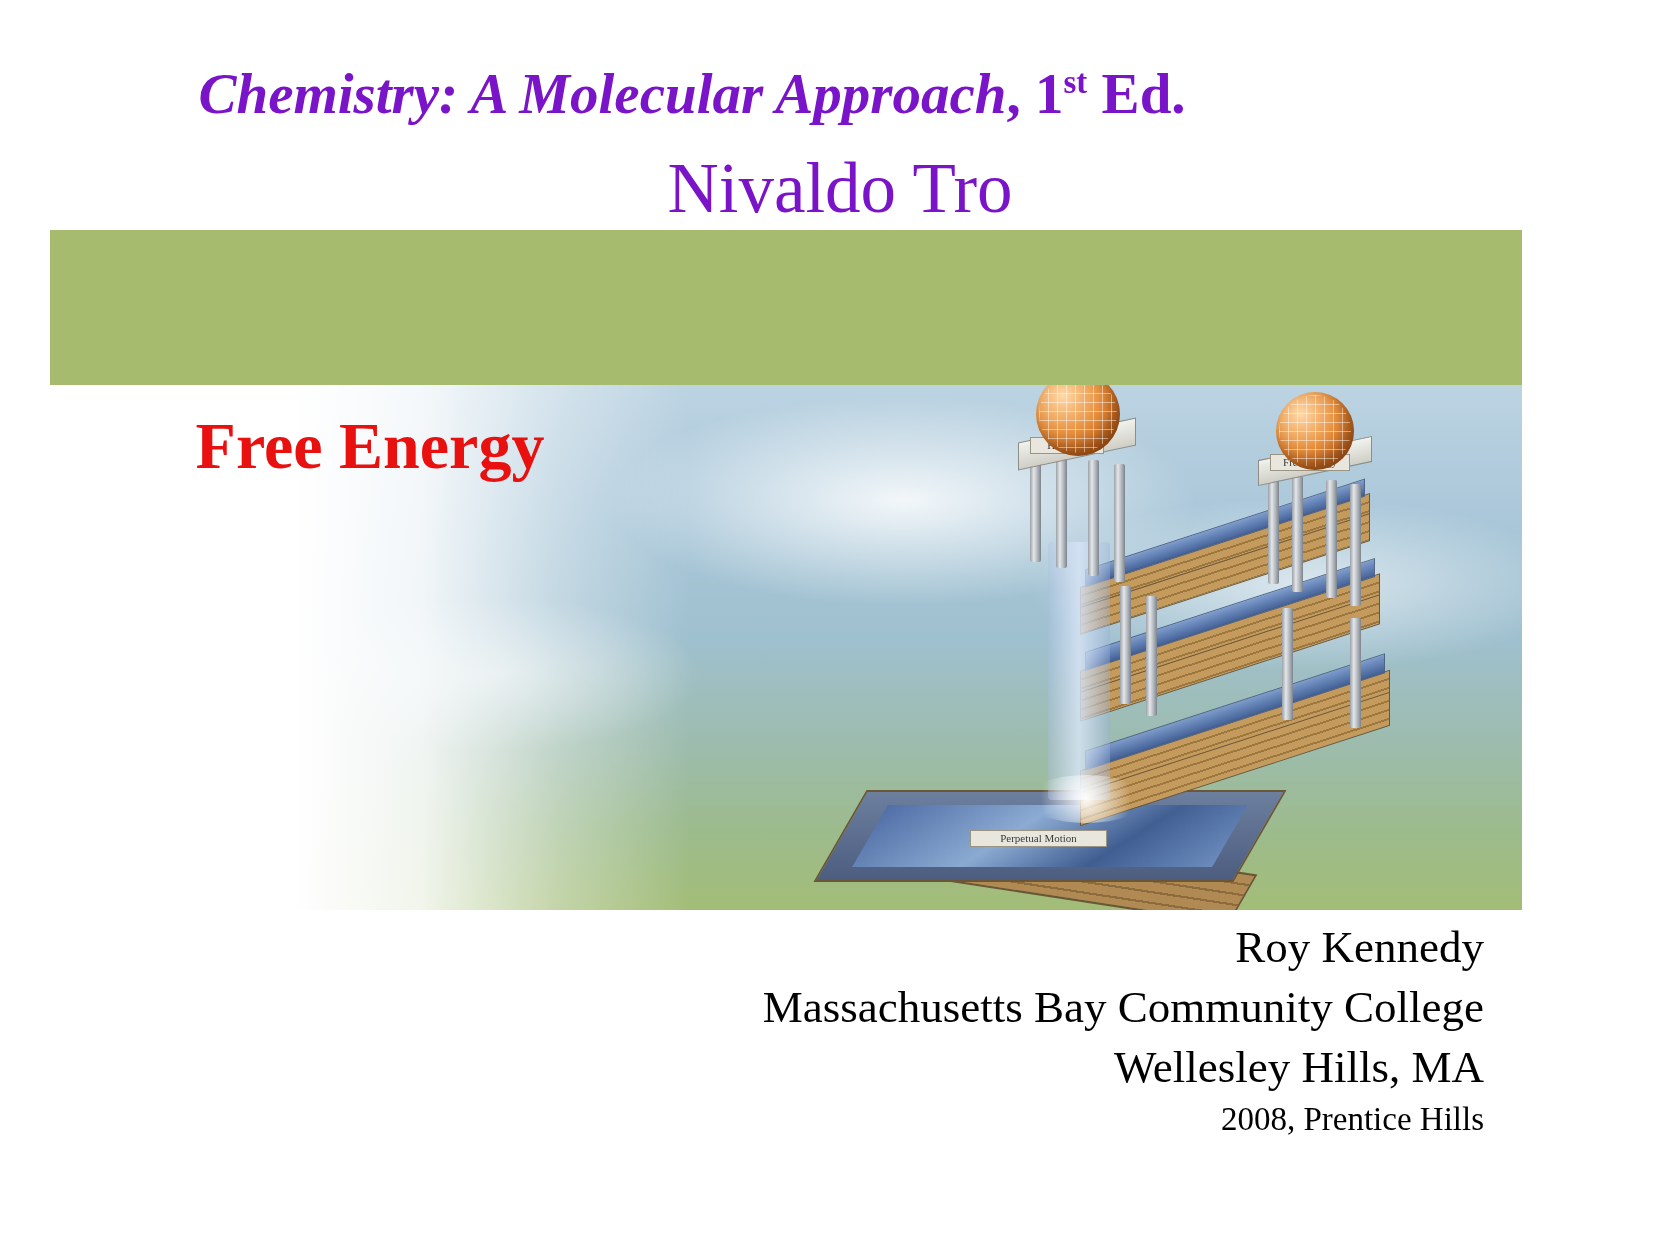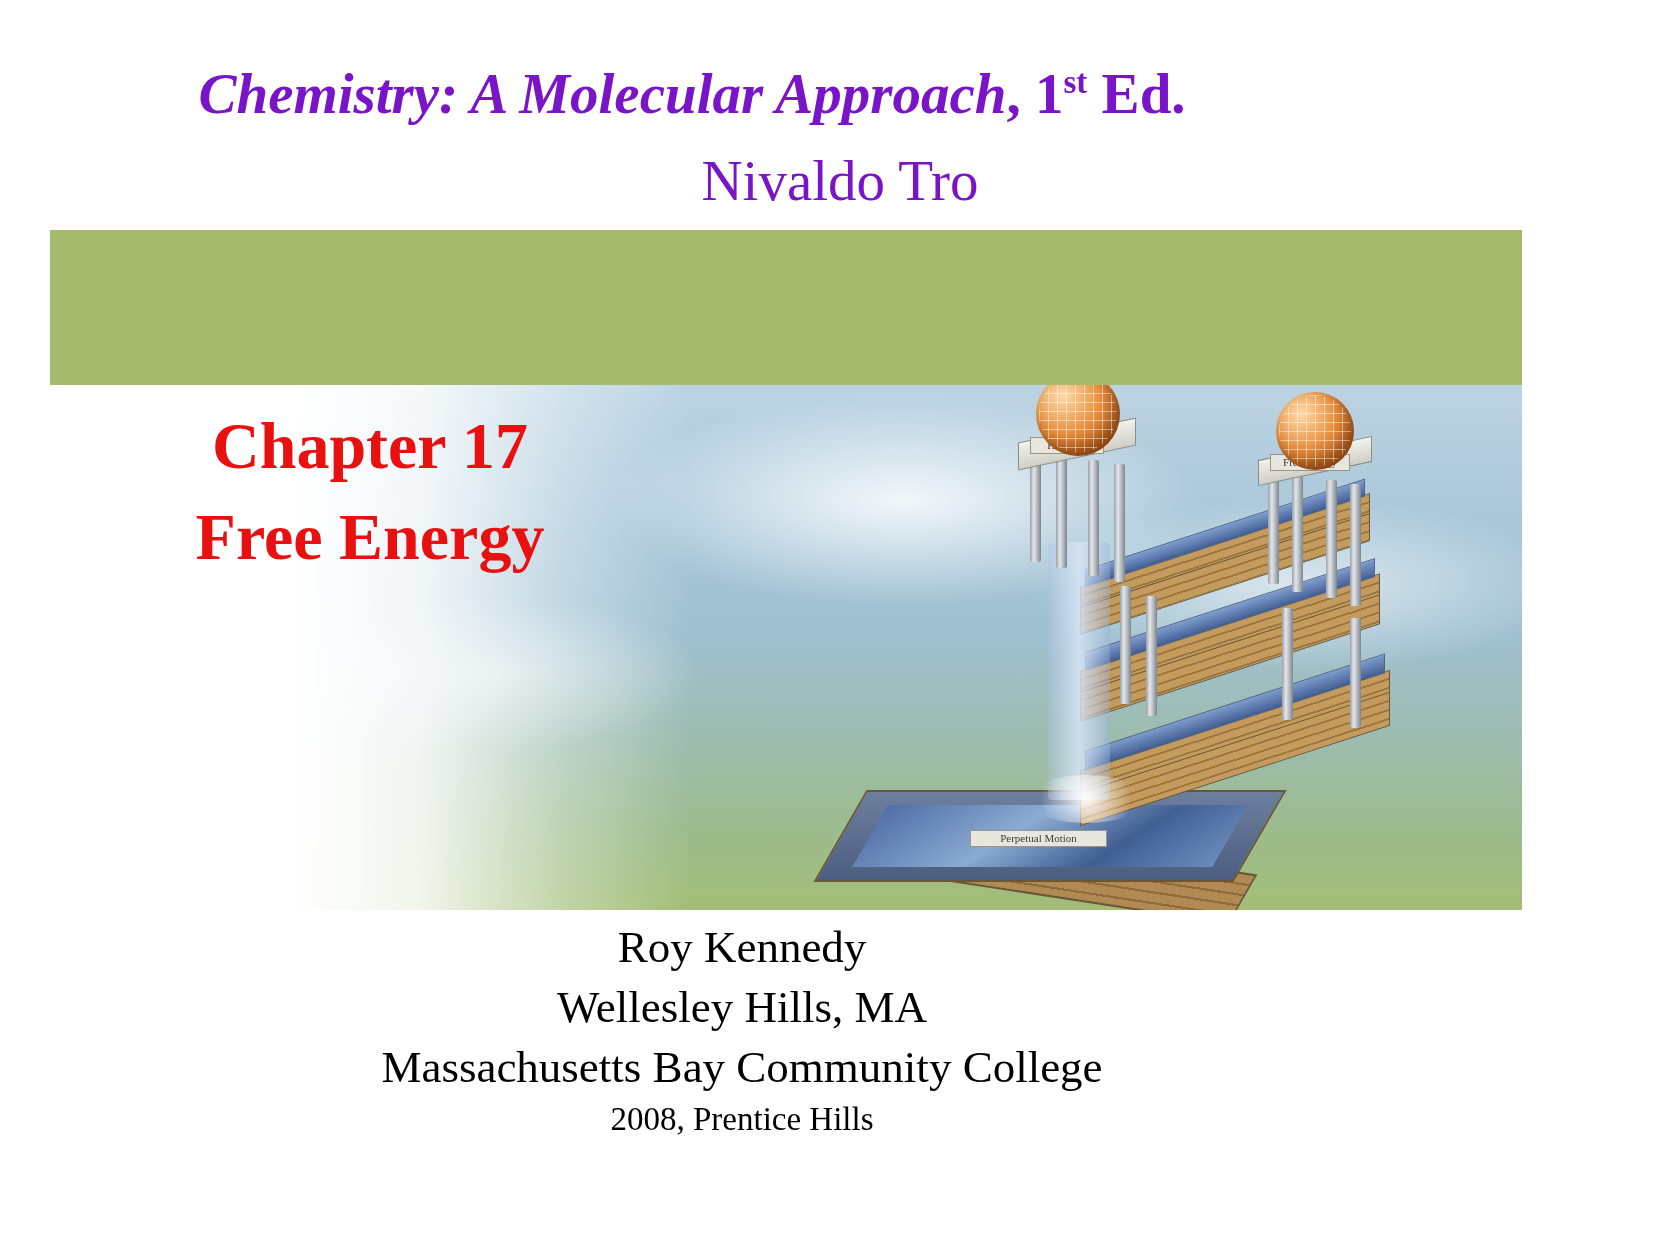--- a/index.html
+++ b/index.html
@@ -35,21 +35,21 @@
     vertical-align: super;
     font-style: normal;
   }
   .book-author {
     position: absolute;
     left: 0;
     top: 148px;
     width: 1680px;
     text-align: center;
     color: #7A14C8;
-    font-size: 57px;
+    font-size: 71px;
     font-weight: normal;
   }
 
   
   .green-band {
     position: absolute;
     left: 50px;
     top: 230px;
     width: 1472px;
     height: 155px;
@@ -190,21 +190,21 @@
     border-radius: 50%;
     background: radial-gradient(circle, rgba(255,255,255,.95), rgba(255,255,255,0) 70%);
   }
 
   
   .credits {
     position: absolute;
     left: 0;
     top: 918px;
     width: 1484px;
-    text-align: center;
+    text-align: right;
     color: #000000;
     font-size: 45px;
     line-height: 1.33;
   }
   .credits .small {
     font-size: 33px;
   }
 </style>
 </head>
 <body>
@@ -262,22 +262,21 @@
 
     <div class="column" style="left:452px; top:218px; height:112px;"></div>
     <div class="column" style="left:520px; top:228px; height:110px;"></div>
 
   </div>
 
   <div class="left-fade"></div>
 </div>
 
 <div class="chapter-heading">
-  <div>Chapter 17</div>
   <div>Free Energy</div>
 </div>
 
 <div class="credits">
   <div>Roy Kennedy</div>
+  <div>Massachusetts Bay Community College</div>
   <div>Wellesley Hills, MA</div>
-  <div>Massachusetts Bay Community College</div>
   <div class="small">2008, Prentice Hills</div>
 </div>
 
 </body></html>

